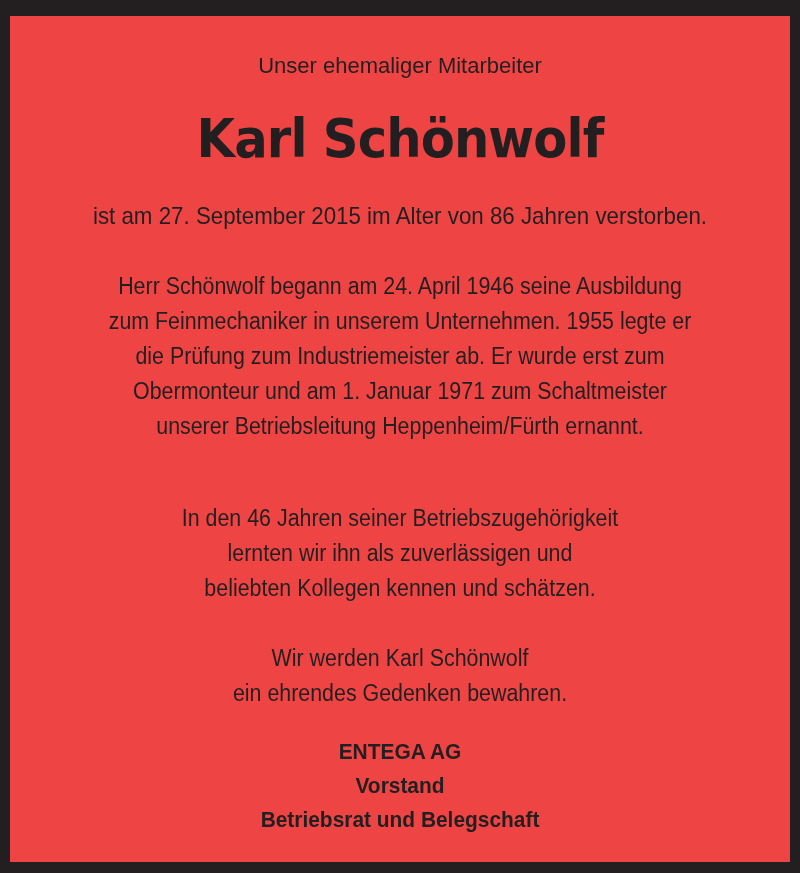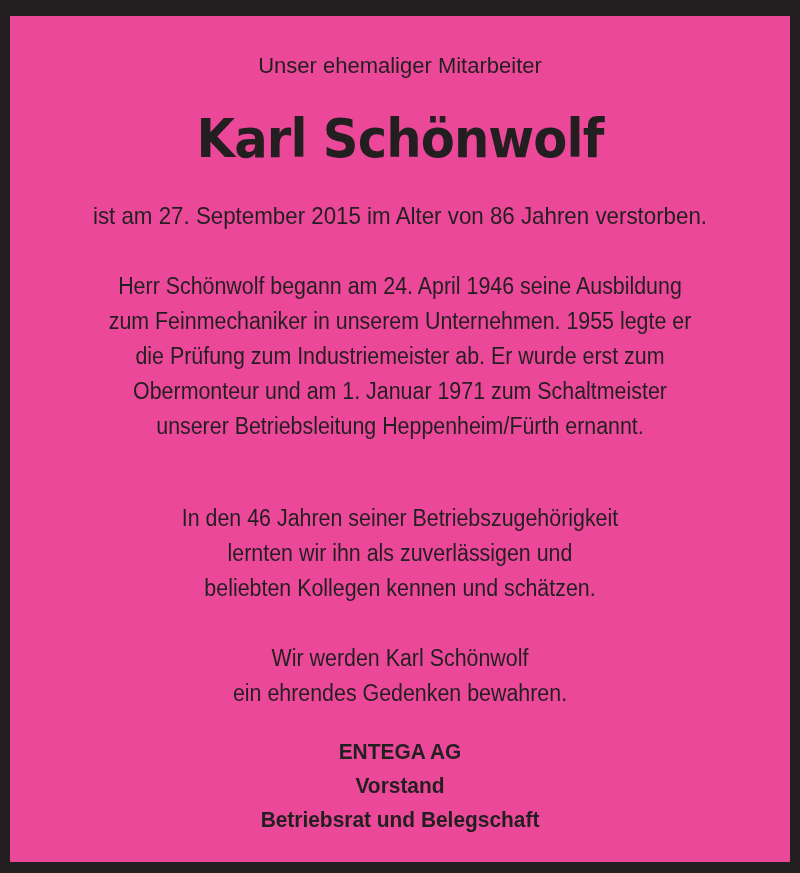--- a/index.html
+++ b/index.html
@@ -1,19 +1,19 @@
 <!DOCTYPE html>
 <html><head>
 <meta charset="utf-8">
 <style>
   html, body { margin: 0; padding: 0; }
   body { width: 800px; height: 873px; background: #231f20; position: relative; overflow: hidden; }
   .card {
     position: absolute; left: 10px; top: 16px; width: 780px; height: 846px;
-    background: #ec4899; color: #231f20;
+    background: #ef4444; color: #231f20;
     font-family: "Liberation Sans", sans-serif;
     text-align: center;
   }
   .line { position: absolute; left: 0; width: 780px; white-space: nowrap; }
   .intro { font-size: 22px; top: 37px; }
   .name { font-family: "DejaVu Sans", sans-serif; font-weight: bold; font-size: 54px; top: 91px; letter-spacing: -1px; transform: scaleX(0.92); }
   .death { font-size: 24px; top: 186px; transform: scaleX(0.93); }
   .body { font-size: 23px; transform: scaleX(0.93); }
   .sig { font-size: 22px; font-weight: bold; transform: scaleX(0.95); }
 </style>

